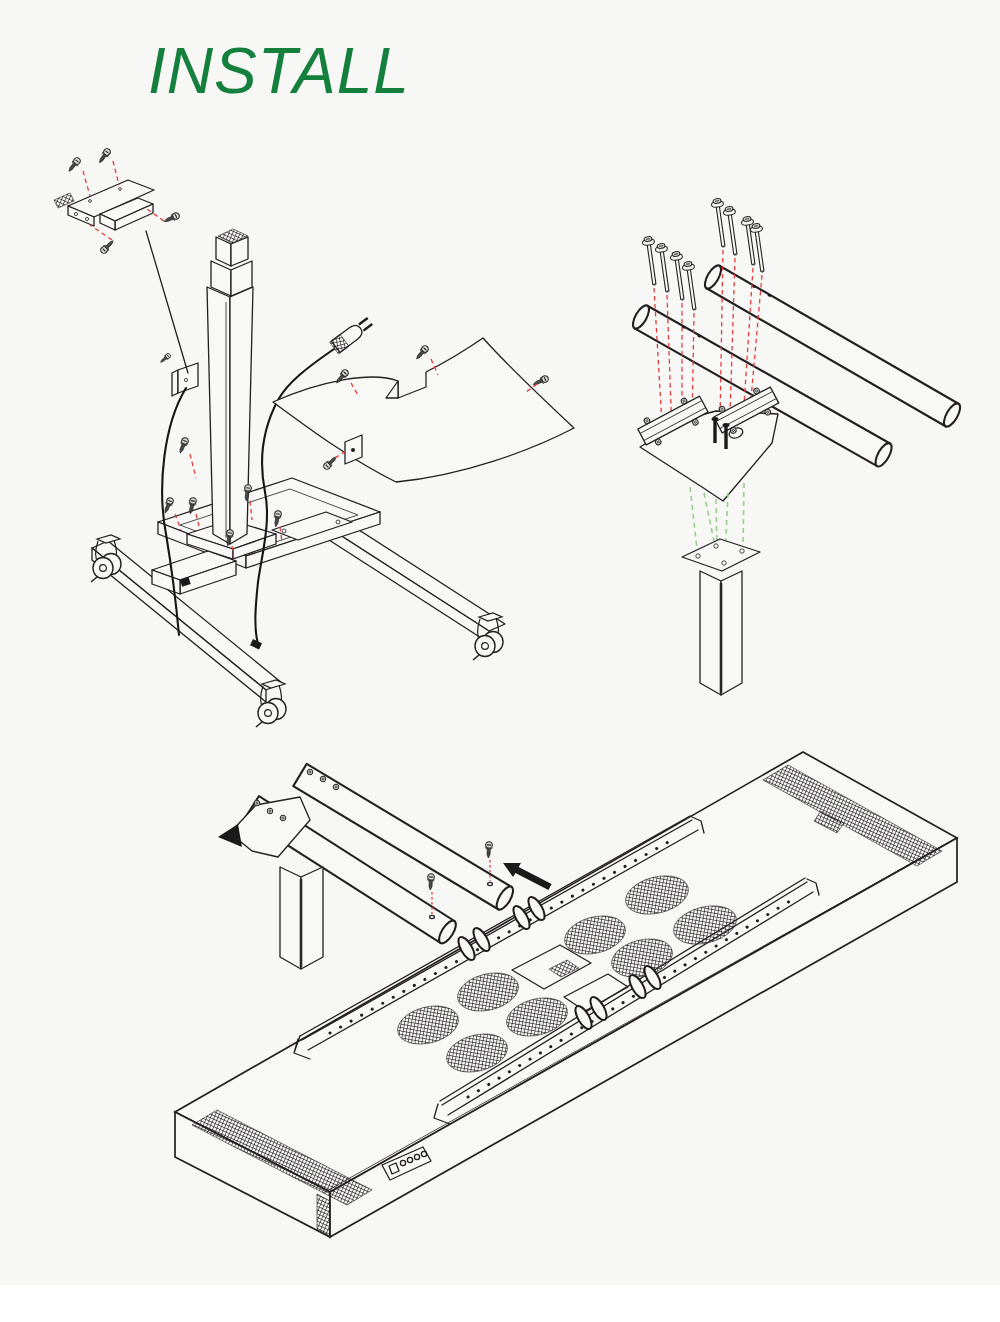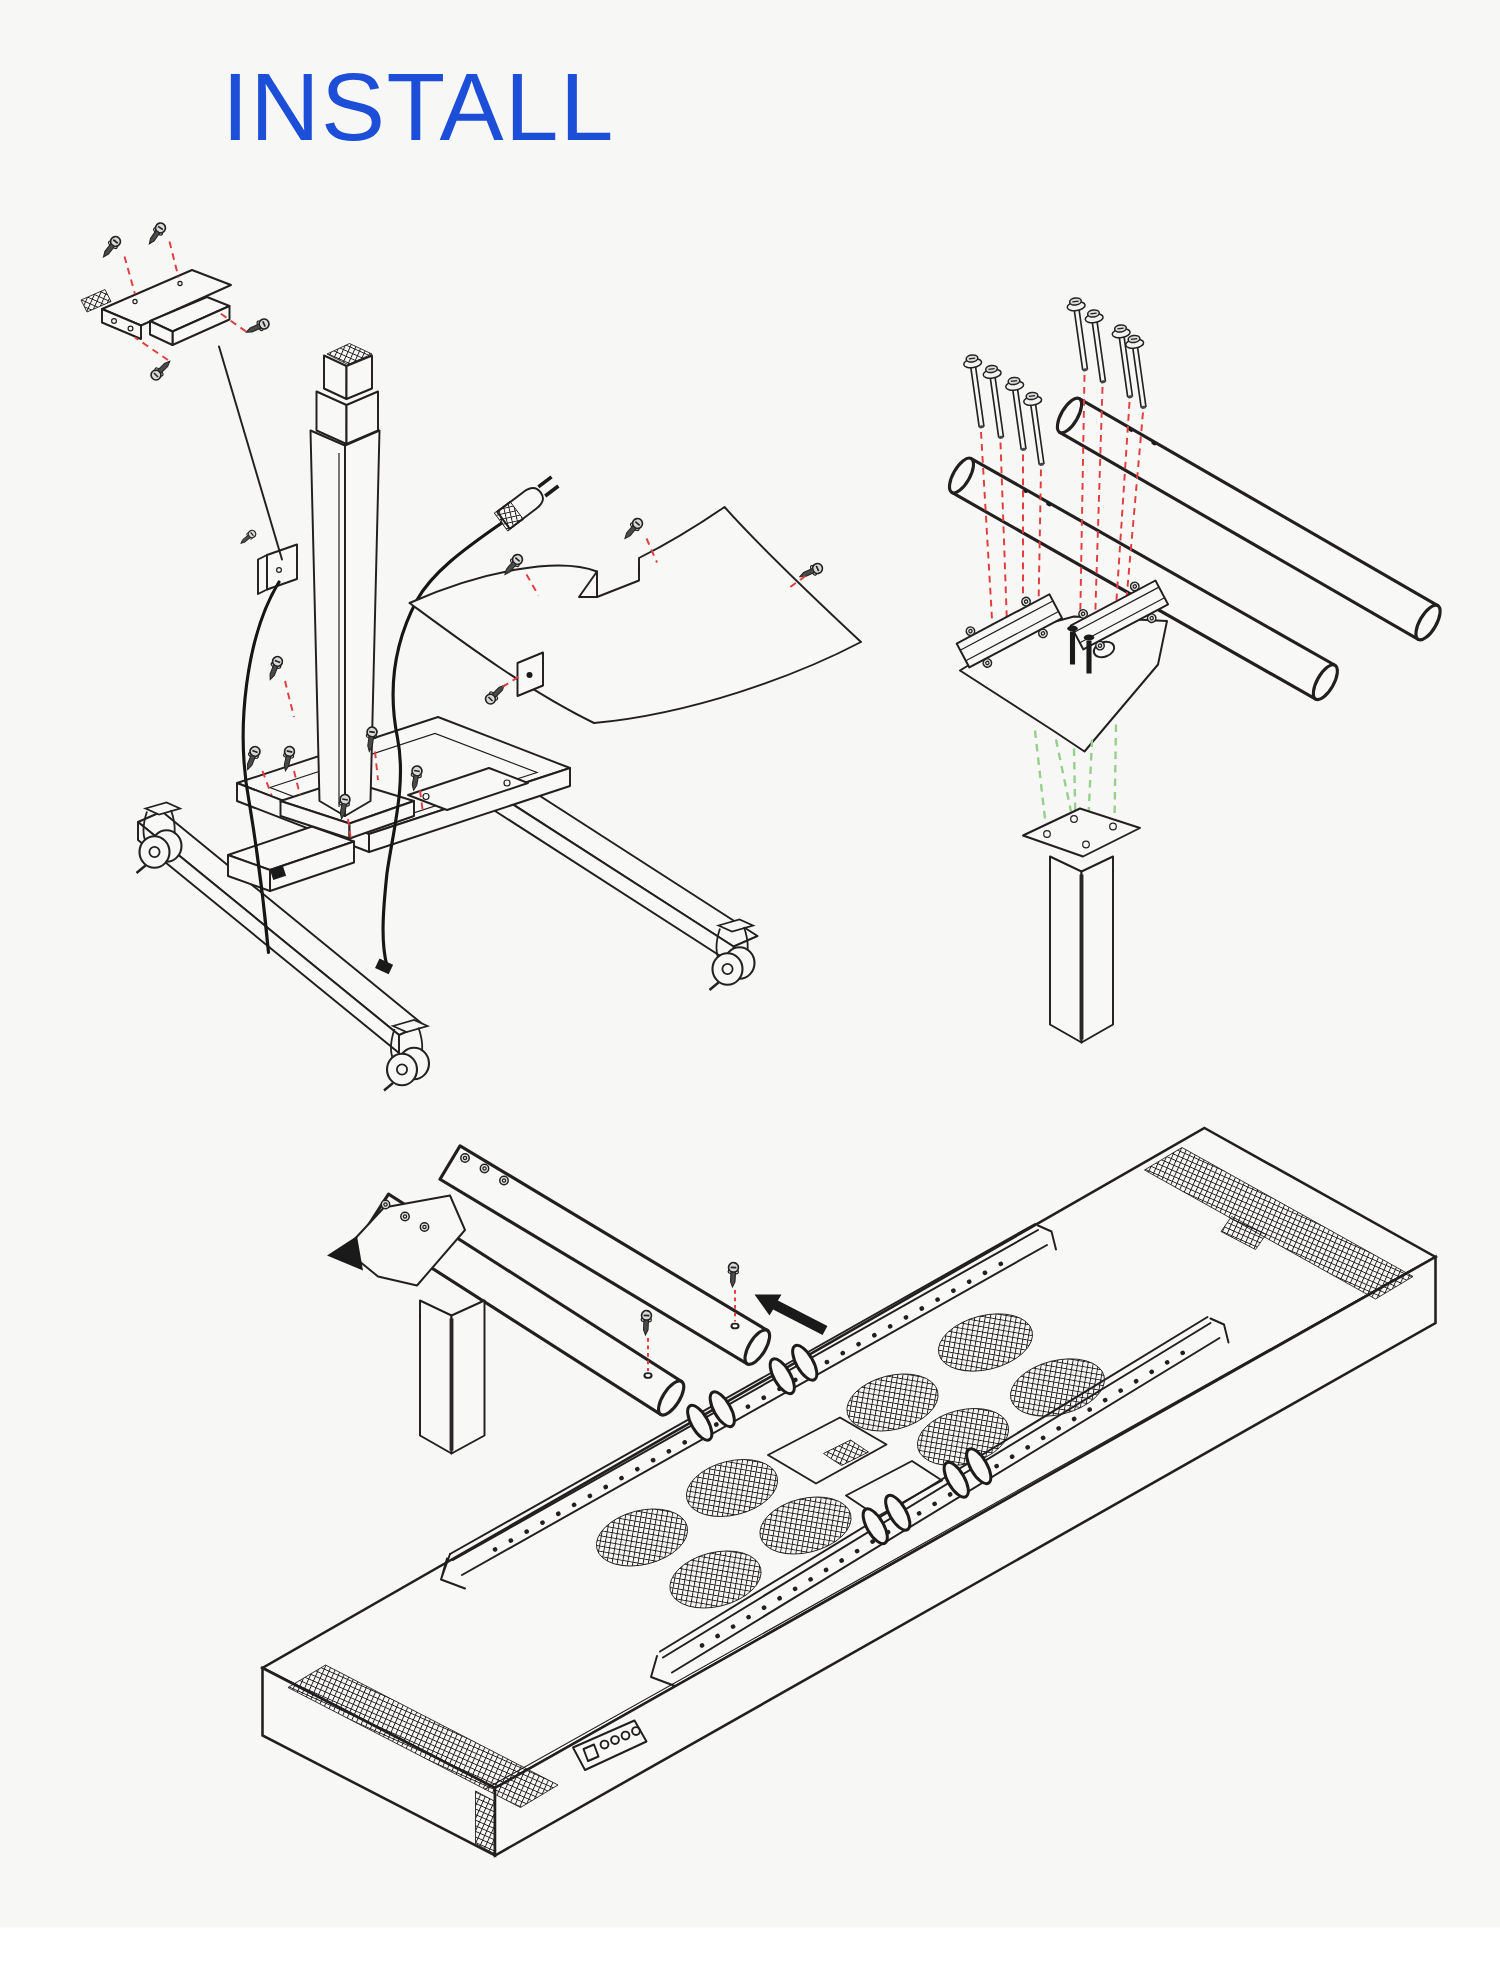--- a/index.html
+++ b/index.html
@@ -17,21 +17,21 @@
   .blk{fill:#1a1a1a;stroke:none;}
   .cable{fill:none;stroke:#161616;stroke-width:2.1;stroke-linecap:round;}
   .dots{fill:none;stroke:#231f20;stroke-width:3;stroke-linecap:round;stroke-dasharray:.1 12;}
   .mesh{fill:url(#mesh);stroke:#231f20;stroke-width:.6;}
 </style>
 </head>
 <body>
 
 <div class="canvas">
   <div class="sheet"></div>
-  <div class="title" style="color: #1d4ed8;">INSTALL</div>
+  <div class="title" style="color: #15803d; font-style: italic;">INSTALL</div>
 
   <svg width="0" height="0" aria-hidden="true">
     <defs>
       <pattern id="mesh" width="3.4" height="3.4" patternUnits="userSpaceOnUse" patternTransform="rotate(24)">
         <path d="M0 0 H3.4 M0 0 V3.4" stroke="#211d1e" stroke-width="1.25" fill="none"></path>
       </pattern>
       <g id="screw">
         <ellipse cx="0" cy="2.8" rx="3.4" ry="1.5" fill="none" stroke="#222" stroke-width=".8"></ellipse>
         <circle cx="0" cy="0" r="3.3" fill="#d9d9d9" stroke="#222" stroke-width="1.1"></circle>
         <path d="M-1.9 0 H1.9" stroke="#222" stroke-width="1.1"></path>

